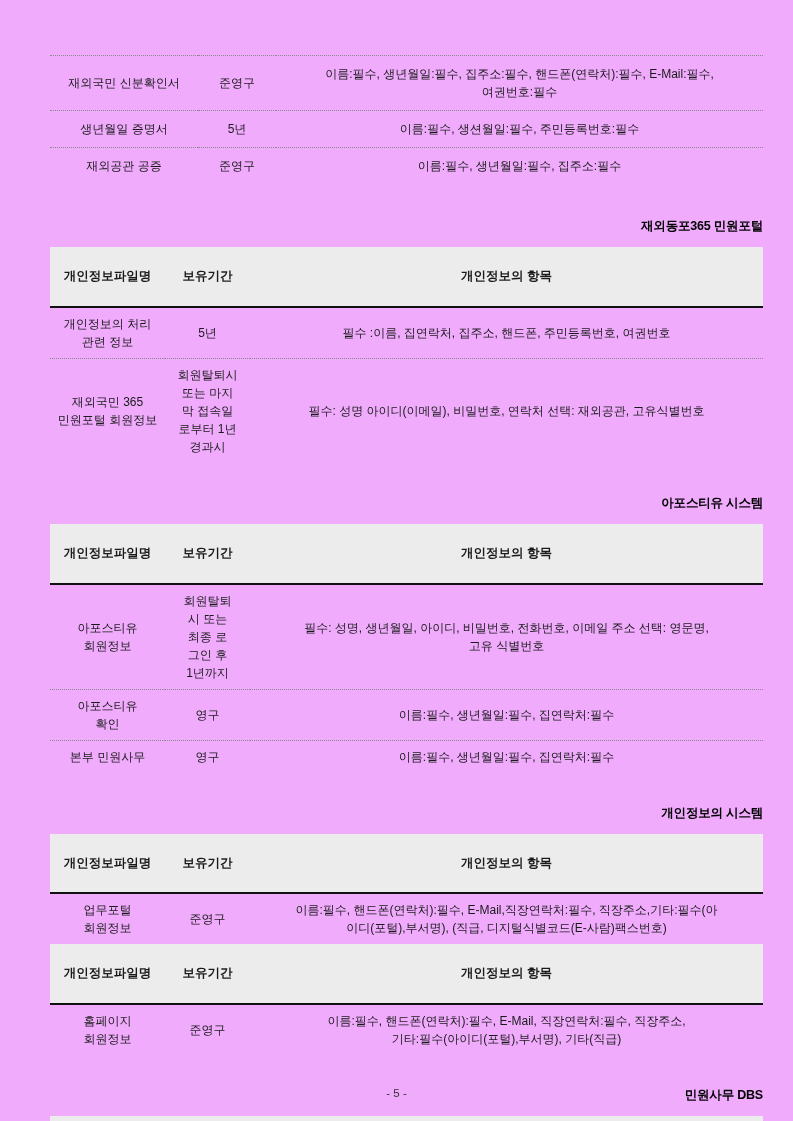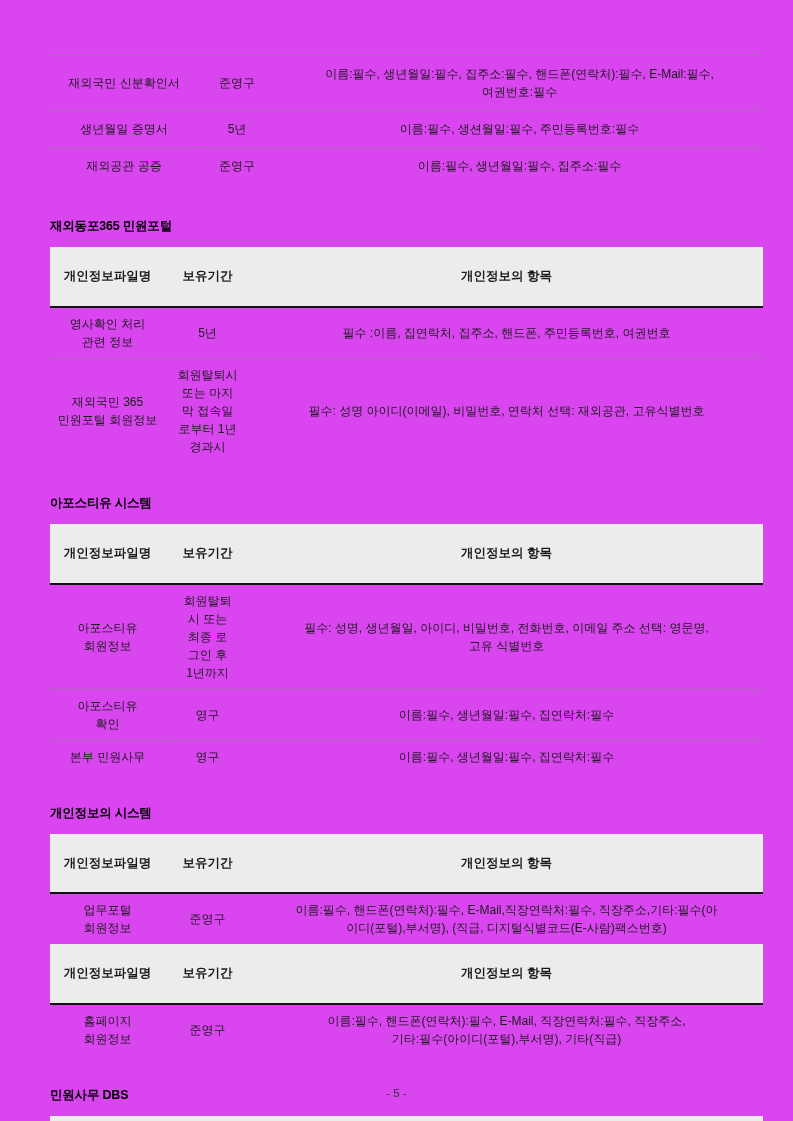--- a/index.html
+++ b/index.html
@@ -8,21 +8,21 @@
     width: 793px; height: 1121px;
     font-family: "Liberation Sans", "DejaVu Sans", sans-serif;
     color: #1a1a1a;
     -webkit-font-smoothing: antialiased;
   }
   .page {
     position: relative;
     width: 793px; height: 1121px;
     padding: 55px 30px 0 50px;
     overflow: hidden;
-    background: #d946ef;
+    background: #f0abfc;
   }
   table {
     width: 100%;
     border-collapse: collapse;
     table-layout: fixed;
     font-size: 12px;
     line-height: 1.5;
   }
   col.c1 { width: 115px; }
   col.c2 { width: 85px; }
@@ -45,20 +45,21 @@
     font-size: 12.5px;
     padding: 20px 4px;
     white-space: nowrap;
   }
   .section-title {
     font-size: 12.5px;
     font-weight: 700;
     color: #000000;
     margin: 32px 0 12px 0;
     letter-spacing: -0.2px;
+    text-align: right;
   }
   .first-gap { margin-top: 34px; }
   .footer {
     position: absolute;
     bottom: 22px; left: 0;
     width: 793px;
     text-align: center;
     font-size: 11.5px;
     color: #333333;
   }
@@ -103,21 +104,21 @@
       </colgroup>
     <thead>
       <tr>
         <th>개인정보파일명</th>
         <th>보유기간</th>
         <th>개인정보의 항목</th>
       </tr>
     </thead>
     <tbody>
       <tr>
-        <td>영사확인 처리
+        <td>개인정보의 처리
 관련 정보</td>
         <td>5년</td>
         <td>필수 :이름, 집연락처, 집주소, 핸드폰, 주민등록번호, 여권번호</td>
       </tr>
       <tr>
         <td>재외국민 365
 민원포털 회원정보</td>
         <td>회원탈퇴시
 또는 마지
 막 접속일

